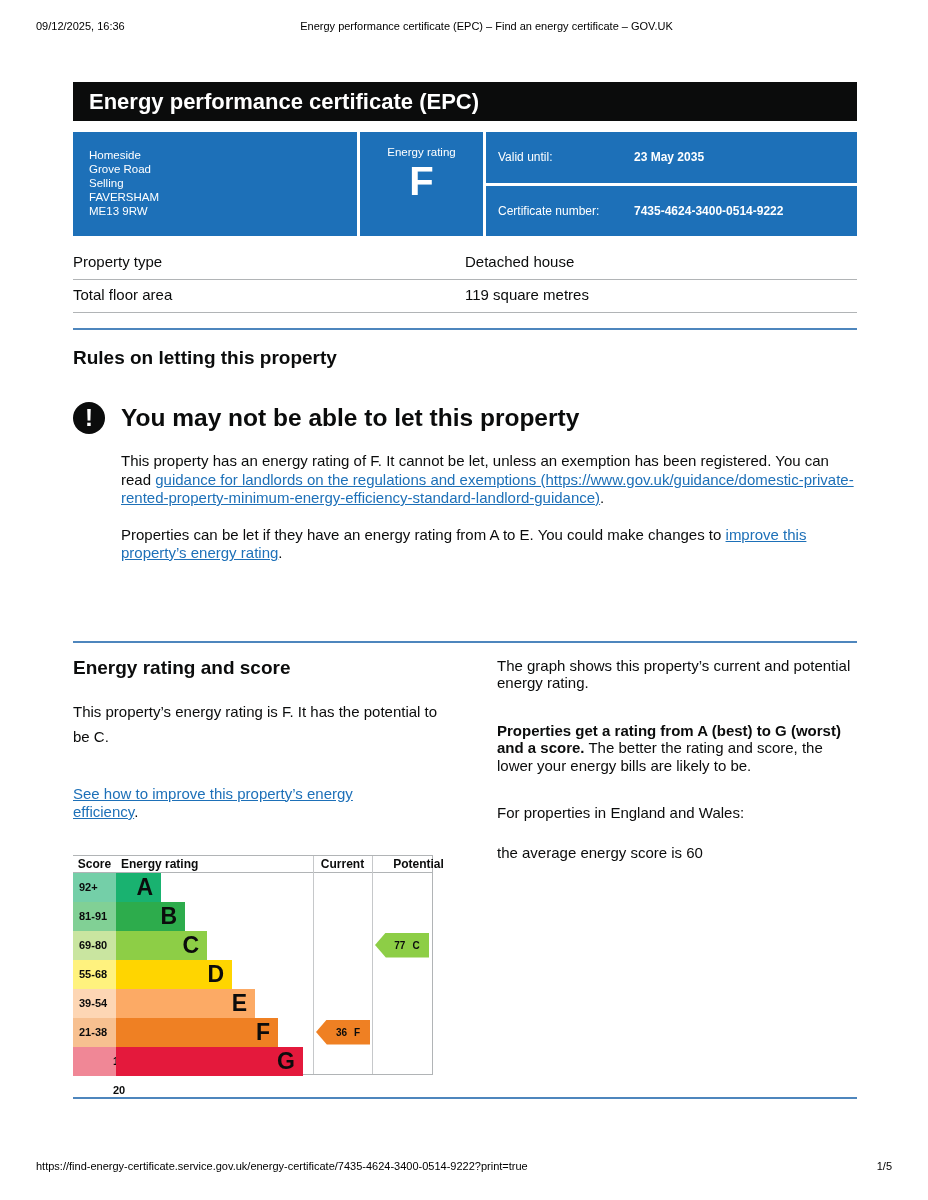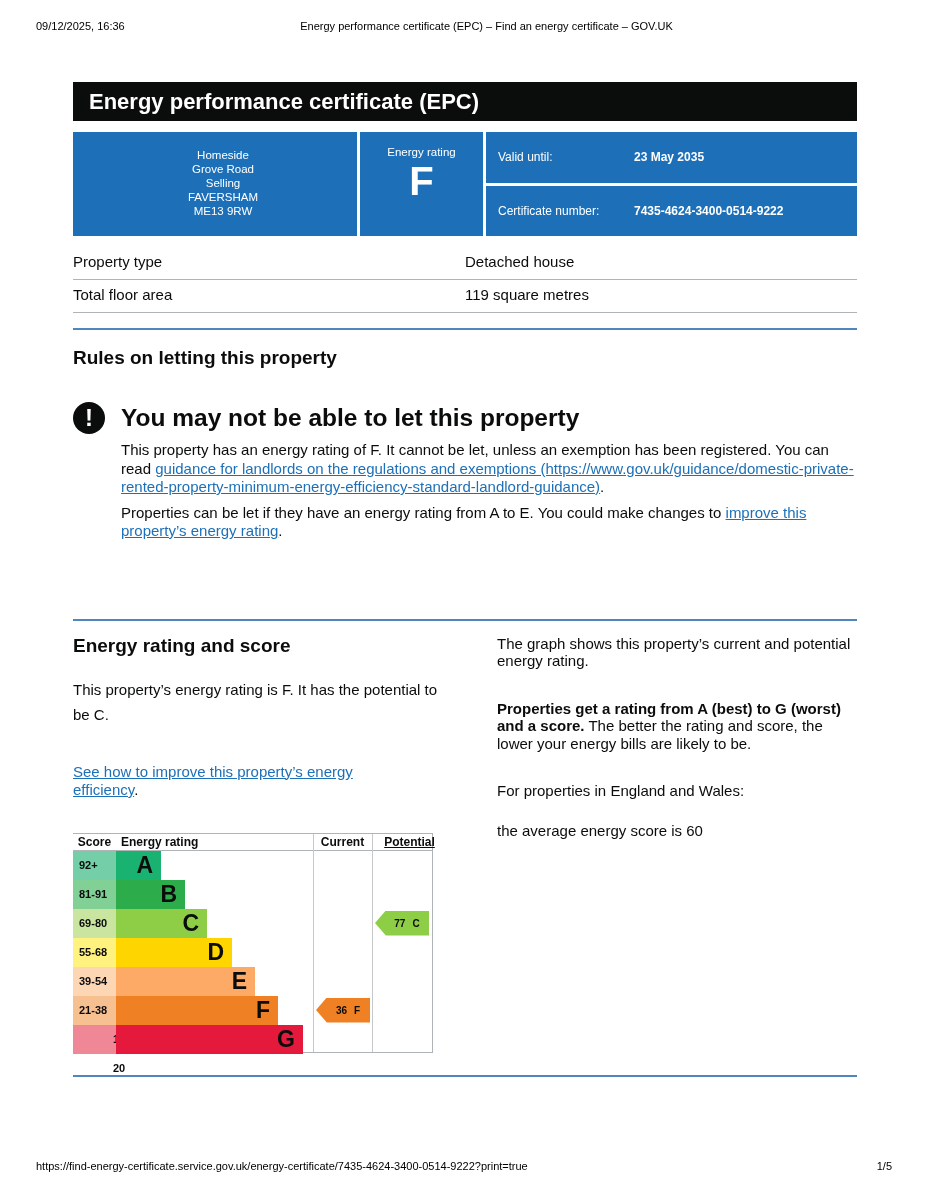--- a/index.html
+++ b/index.html
@@ -30,21 +30,21 @@
   
   .summary-box {
     margin-top: 11px;
     display: grid;
     grid-template-columns: 284px 123px 1fr;
     gap: 3px;
     background: #fff;
     height: 104px;
   }
   .sb-cell { background: #1d70b8; color: #fff; }
-  .sb-address { padding: 16px 0 0 16px; font-size: 11.5px; line-height: 14px; text-align: center; }
+  .sb-address { padding: 16px 0 0 16px; font-size: 11.5px; line-height: 14px; }
   .sb-rating { text-align: center; padding-top: 14px; }
   .sb-rating .sb-rating-label { font-size: 11.5px; }
   .sb-rating .sb-rating-letter { font-size: 40px; font-weight: bold; line-height: 46px; }
   .sb-right { display: grid; grid-template-rows: 1fr 1fr; gap: 3px; background: #fff; }
   .sb-row { background: #1d70b8; color: #fff; display: flex; align-items: center; font-size: 12px; }
   .sb-row .sb-label { margin-left: 12px; width: 136px; }
   .sb-row .sb-value { font-weight: bold; }
 
   
   .prop-table { margin-top: 11px; }
@@ -68,42 +68,42 @@
   .warning-icon {
     width: 32px; height: 32px; border-radius: 50%;
     background: #0b0c0c; color: #fff;
     font-size: 24px; font-weight: bold;
     text-align: center; line-height: 32px;
     flex: 0 0 32px;
   }
   .warning-heading { margin-left: 16px; font-size: 24.5px; font-weight: bold; }
 
   .warning-body { margin-left: 48px; width: 734px; }
-  .warning-body p { margin-top: 7px; font-size: 15px; line-height: 18.5px; }
+  .warning-body p { margin-top: 18px; font-size: 15px; line-height: 18.5px; }
   a.link { color: #1d70b8; text-decoration: underline; cursor: pointer; }
 
   
   .two-col { margin-top: 14px; display: flex; }
   .col-left { width: 361px; }
   .col-right { width: 360px; margin-left: 63px; }
   .col-left .intro { margin-top: 20px; font-size: 15px; line-height: 25px; width: 365px; }
   .improve-link-para { margin-top: 36px; font-size: 15px; line-height: 18.5px; max-width: 300px; }
   .col-right p { font-size: 15px; line-height: 17.5px; }
   .cr-p2 { margin-top: 30px; }
   .cr-p3 { margin-top: 30px; }
   .cr-avg { margin-top: 22px; }
 
   
   .chart { position: relative; margin-top: 33px; width: 360px; height: 220px;
            border-top: 1px solid #b1b4b6; border-bottom: 1px solid #b1b4b6; border-right: 1px solid #b1b4b6; }
   .chart-header { position: relative; height: 17px; border-bottom: 1px solid #b1b4b6; font-size: 12px; font-weight: bold; }
   .ch-score { position: absolute; left: 0; width: 43px; text-align: center; top: 1px; }
   .ch-rating { position: absolute; left: 48px; top: 1px; }
   .ch-current { position: absolute; left: 240px; width: 59px; text-align: center; top: 1px; }
-  .ch-potential { position: absolute; left: 306px; width: 61px; text-align: center; top: 1px; text-decoration: underline; }
+  .ch-potential { position: absolute; left: 315px; width: 61px; text-align: center; top: 1px; }
   .chart-row { display: flex; height: 29px; }
   .score-cell { width: 43px; flex: 0 0 43px; font-size: 11px; font-weight: bold; line-height: 29px; padding-left: 6px; }
   .band-bar { font-size: 23px; font-weight: bold; line-height: 29px; text-align: right; padding-right: 8px; color: #0b0c0c; }
   .vline { position: absolute; top: 0; bottom: 0; width: 1px; background: #c6c8ca; }
   .vline-1 { left: 240px; } .vline-2 { left: 299px; }
   .arrow {
     position: absolute; width: 54px; height: 25px;
     clip-path: polygon(0 50%, 20% 0, 100% 0, 100% 100%, 20% 100%);
     display: flex; align-items: center; justify-content: center;
     padding-left: 10px;

